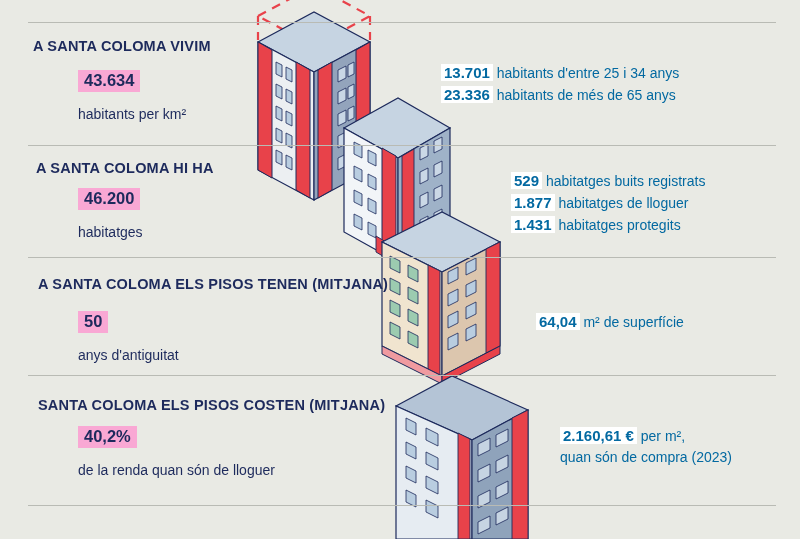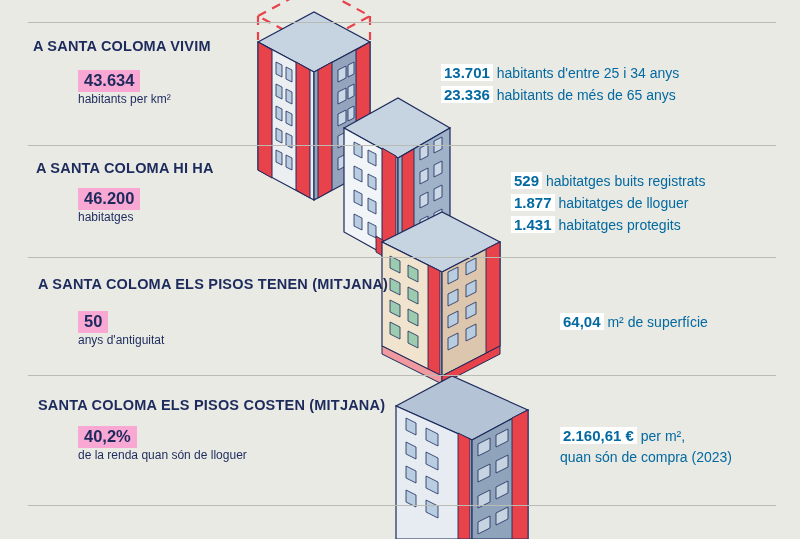--- a/index.html
+++ b/index.html
@@ -30,23 +30,23 @@
     display:inline-block;
     background:#f9a8d4;
     font-weight:bold;
     font-size:16.5px;
     color:#1d2a5c;
     padding:1px 6px 2px 6px;
     line-height:1.15;
   }
   .stat .sub{
     display:block;
-    font-size:12px;
-    color:#1d2a5c;
-    margin-top:0;
+    font-size:14px;
+    color:#1d2a5c;
+    margin-top:14px;
     white-space:nowrap;
   }
 
   
   .fact{position:absolute;font-size:14px;color:#0369a1;white-space:nowrap;line-height:21px;}
   .fact b{font-weight:bold;font-size:15px;}
   .fact .hl{background:#ffffff;padding:0 3px;}
 
   
   .art{position:absolute;left:236px;top:0;width:340px;height:539px;}
@@ -252,21 +252,21 @@
   </div>
   <div class="fact" style="left:511px;top:192px;">
     <b class="hl">1.877</b>
     <span>habitatges de lloguer</span>
   </div>
   <div class="fact" style="left:511px;top:214px;">
     <b class="hl">1.431</b>
     <span>habitatges protegits</span>
   </div>
 
-  <div class="fact" style="left:560px;top:311px;">
+  <div class="fact" style="left:536px;top:311px;">
     <b class="hl">64,04</b>
     <span>m² de superfície</span>
   </div>
 
   <div class="fact" style="left:560px;top:425px;">
     <b class="hl">2.160,61 €</b>
     <span>per m²,</span>
   </div>
   <div class="fact" style="left:560px;top:447px;">
     <span>quan són de compra (2023)</span>

